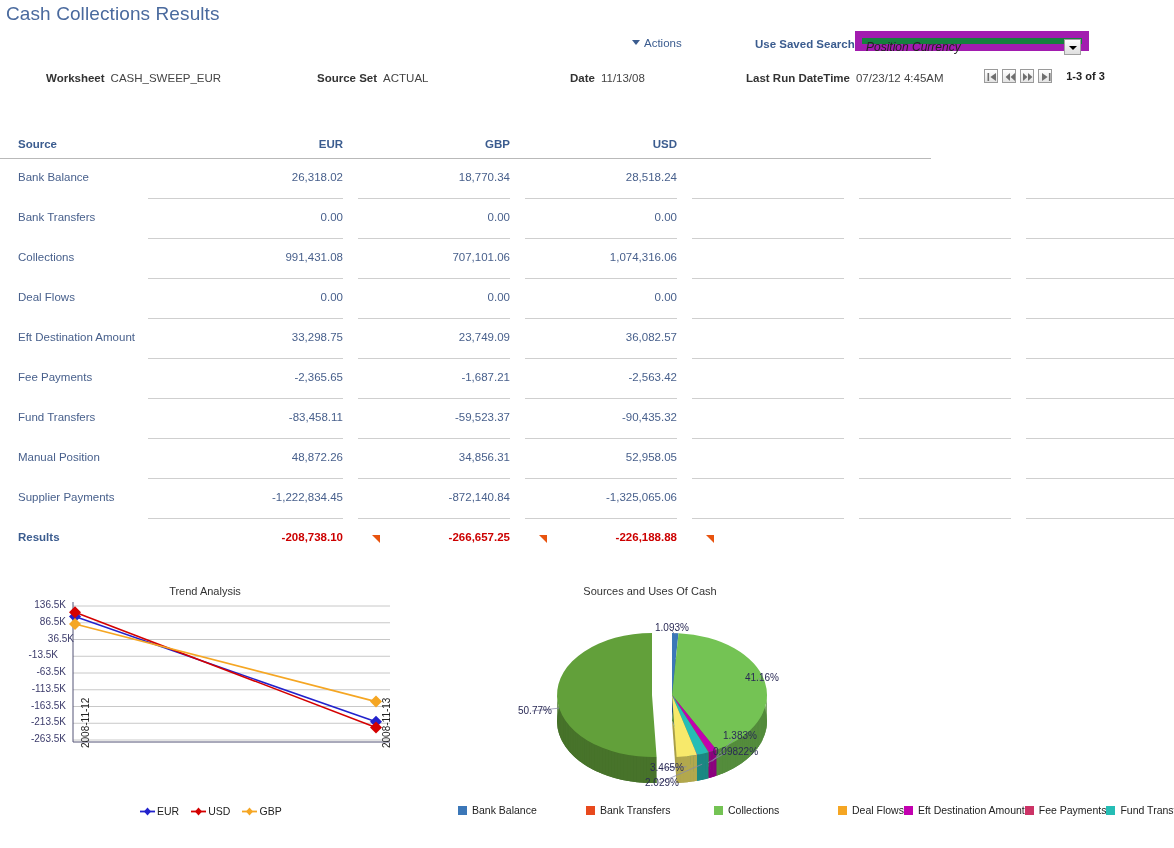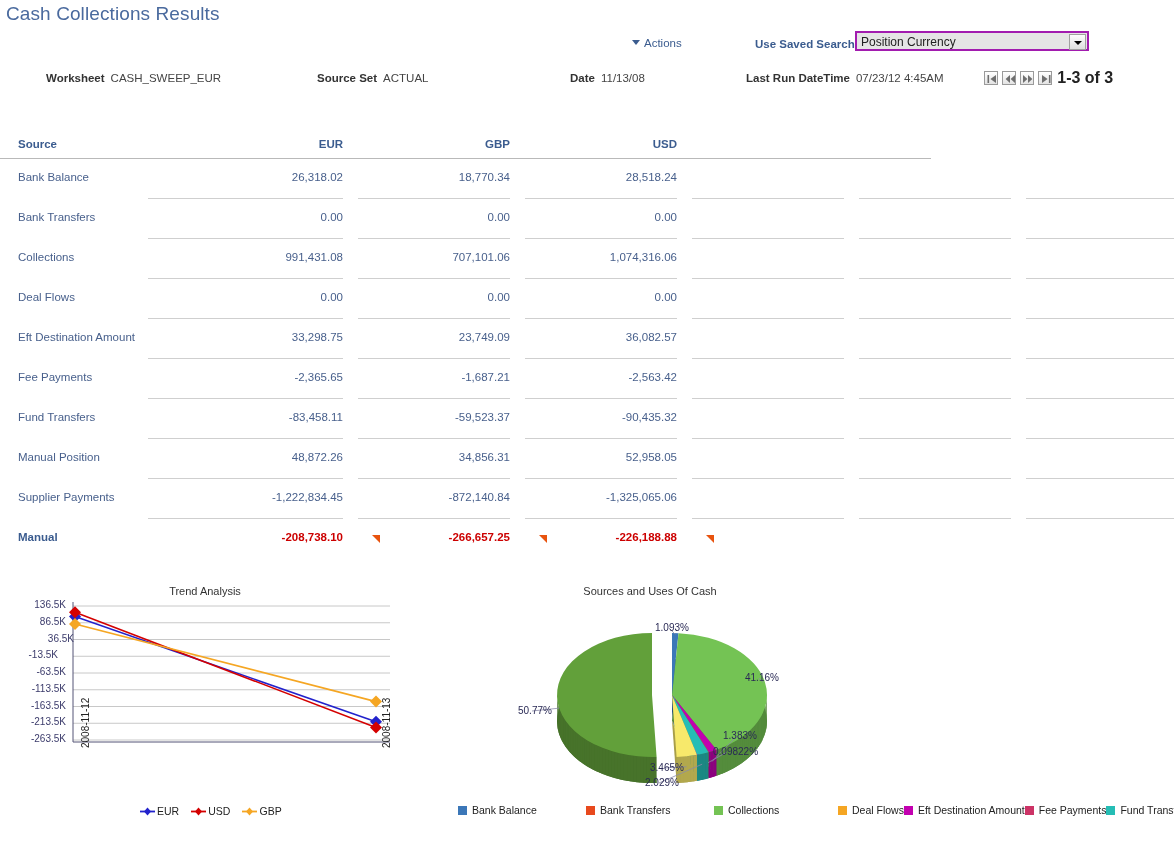--- a/index.html
+++ b/index.html
@@ -56,22 +56,23 @@
     color: #3b5c8f;
     white-space: nowrap;
     padding-left: 22px;
   }
   .saved-search-select {
     position: absolute;
     left: 855px;
     top: 31px;
     width: 234px;
     height: 20px;
-    border: 2px solid #a21caf;
-    background: #e5e5e5;
+    border: 7px solid #a21caf;
+    background: #15803d;
+    font-style: italic;
   }
   .saved-search-select .val {
     position: absolute;
     left: 4px; top: 2px;
     font-size: 12px;
     color: #222222;
     white-space: nowrap;
   }
   .select-arrow-box {
     position: absolute;
@@ -105,22 +106,22 @@
     width: 14px; height: 14px;
     border: 1px solid #9a9a9a;
     background: linear-gradient(#ffffff, #e4e4e4);
     margin-right: 1px;
     position: relative;
     vertical-align: middle;
   }
   .pg-btn svg { position: absolute; left: 1px; top: 1px; }
   .pg-count {
     display: inline-block;
-    margin-left: 1px;
-    font-size: 16px;
+    margin-left: 10px;
+    font-size: 11px;
     font-weight: bold;
     color: #222222;
     vertical-align: middle;
   }
 
   
   .grid {
     position: absolute;
     left: 0; top: 133px;
     width: 931px;
@@ -403,21 +404,21 @@
         <span class="cell c-gbp">-872,140.84</span>
         <span class="cell c-usd">-1,325,065.06</span>
         <span class="rule r-eur"></span>
         <span class="rule r-gbp"></span>
         <span class="rule r-usd"></span>
         <span class="rule r-x1"></span>
         <span class="rule r-x2"></span>
         <span class="rule r-x3"></span>
       </div>
       <div class="grid-row total">
-        <span class="cell c-src src">Manual</span>
+        <span class="cell c-src src">Results</span>
         <span class="cell c-eur num">-208,738.10</span>
         <span class="cell c-gbp num">-266,657.25</span>
         <span class="cell c-usd num">-226,188.88</span>
         <span class="trend-arrow" style="left: 372px; border-top-color: rgb(232, 83, 14);"></span>
         <span class="trend-arrow" style="left: 539px; border-top-color: rgb(232, 83, 14);"></span>
         <span class="trend-arrow" style="left: 706px; border-top-color: rgb(232, 83, 14);"></span>
       </div>
     </div>
 </div>
 

